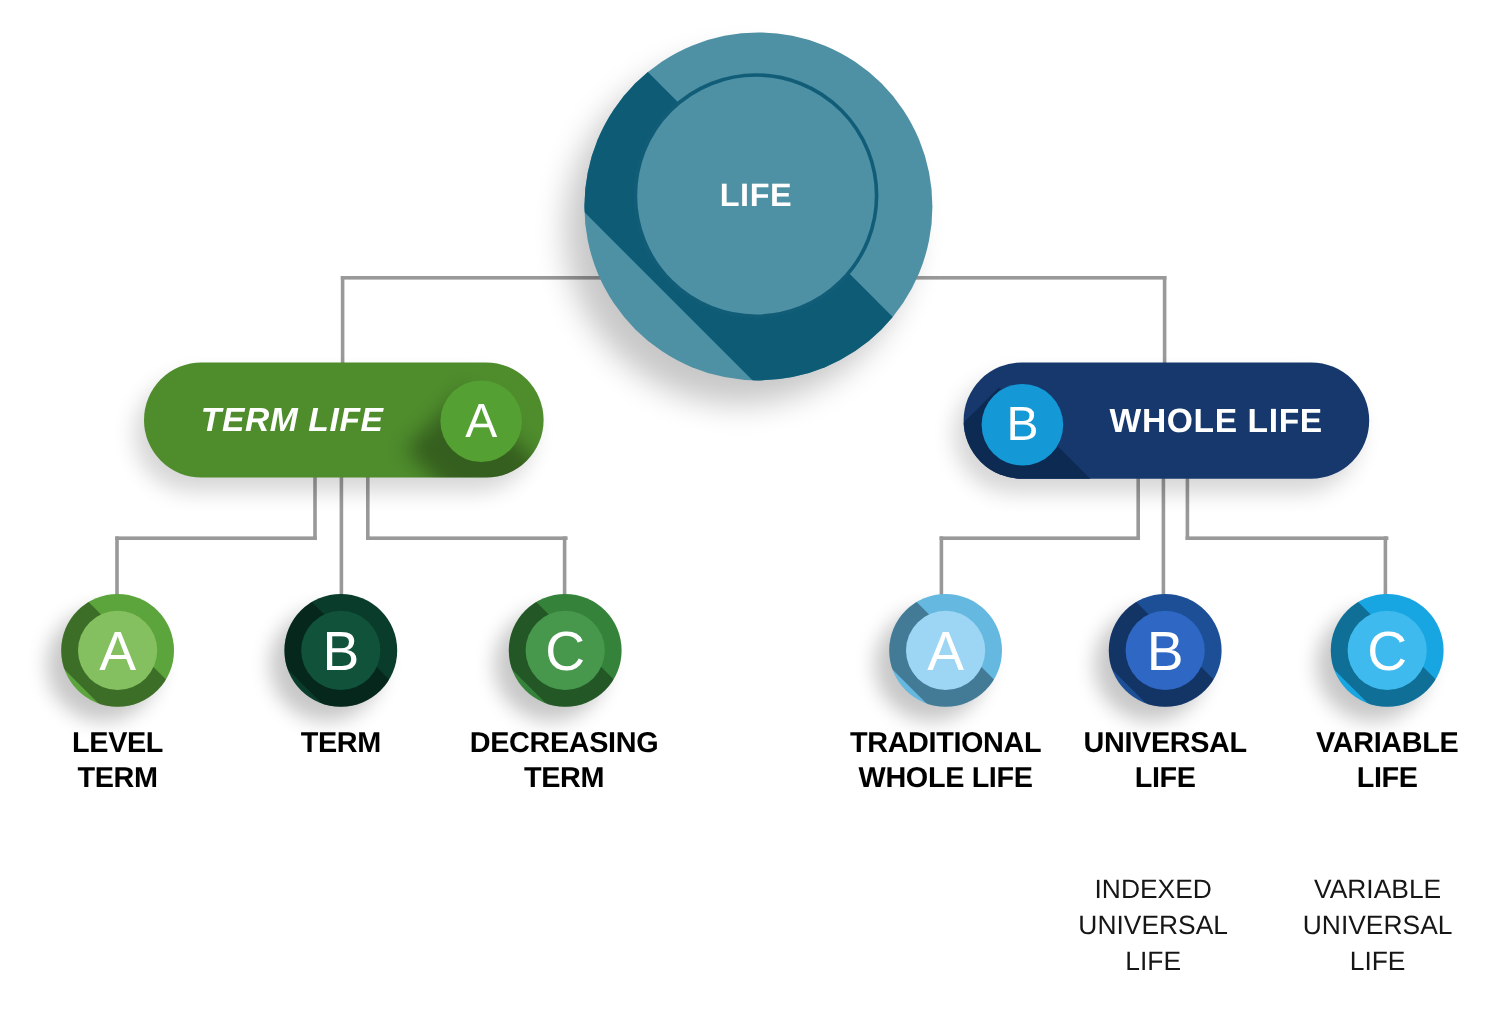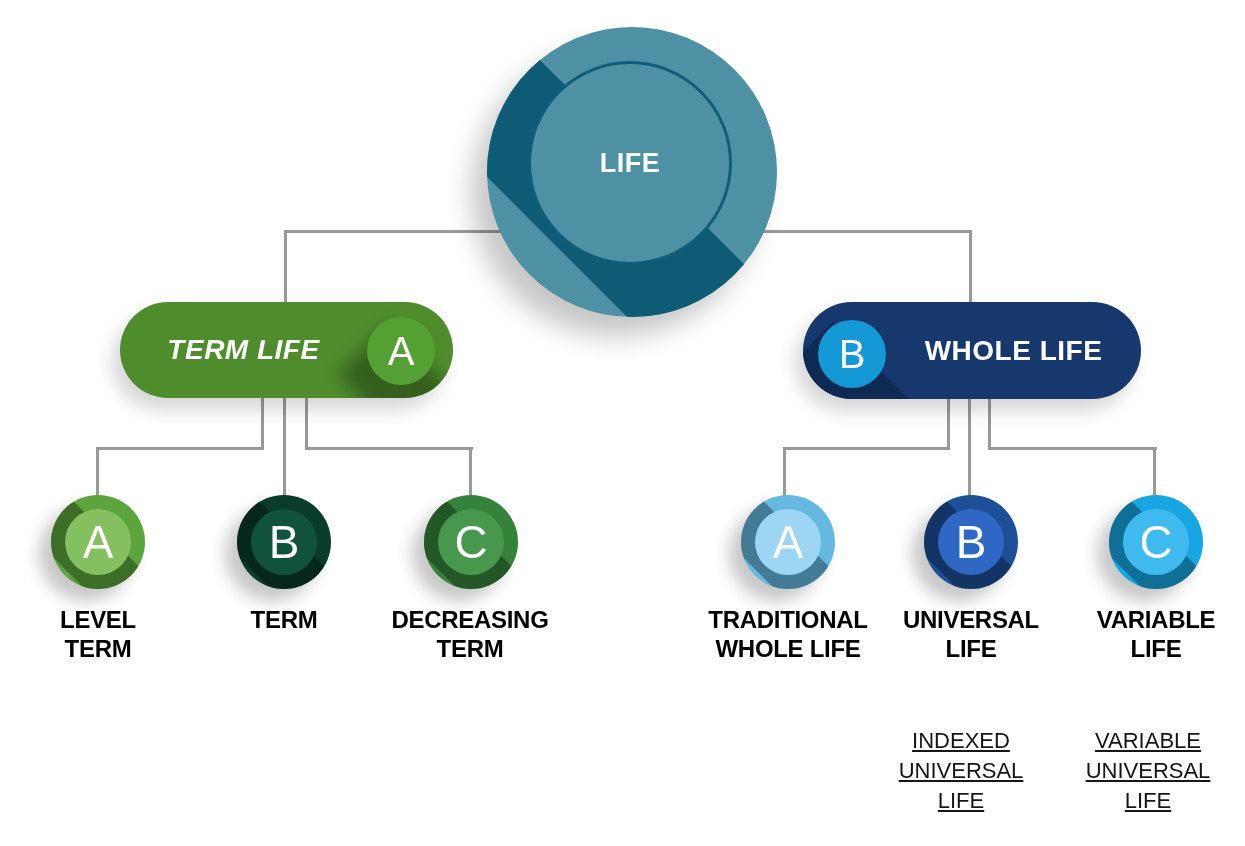--- a/index.html
+++ b/index.html
@@ -48,21 +48,21 @@
   .node-inner{
     position:absolute;left:14px;top:14px;width:66px;height:66px;border-radius:50%;
     display:flex;align-items:center;justify-content:center;color:#ffffff;font-size:46px;
   }
   .node-label{
     position:absolute;top:605px;width:240px;text-align:center;
     font-weight:700;font-size:24px;line-height:29px;color:#000000;letter-spacing:-0.3px;
   }
   .subnote{
     position:absolute;top:726px;width:240px;text-align:center;
-    font-size:22px;line-height:30px;color:#161616;text-decoration:underline;
+    font-size:22px;line-height:30px;color:#161616;
   }
 </style>
 </head>
 <body>
 
 <div id="stage">
 
   <div class="line" style="left: 284px; top: 230px; width: 688px; height: 3px; z-index: 1; background: rgb(153, 153, 153);"></div>
   <div class="line" style="left: 284px; top: 230px; width: 3px; height: 74px; z-index: 1; background: rgb(153, 153, 153);"></div>
   <div class="line" style="left: 969px; top: 230px; width: 3px; height: 74px; z-index: 1; background: rgb(153, 153, 153);"></div>

